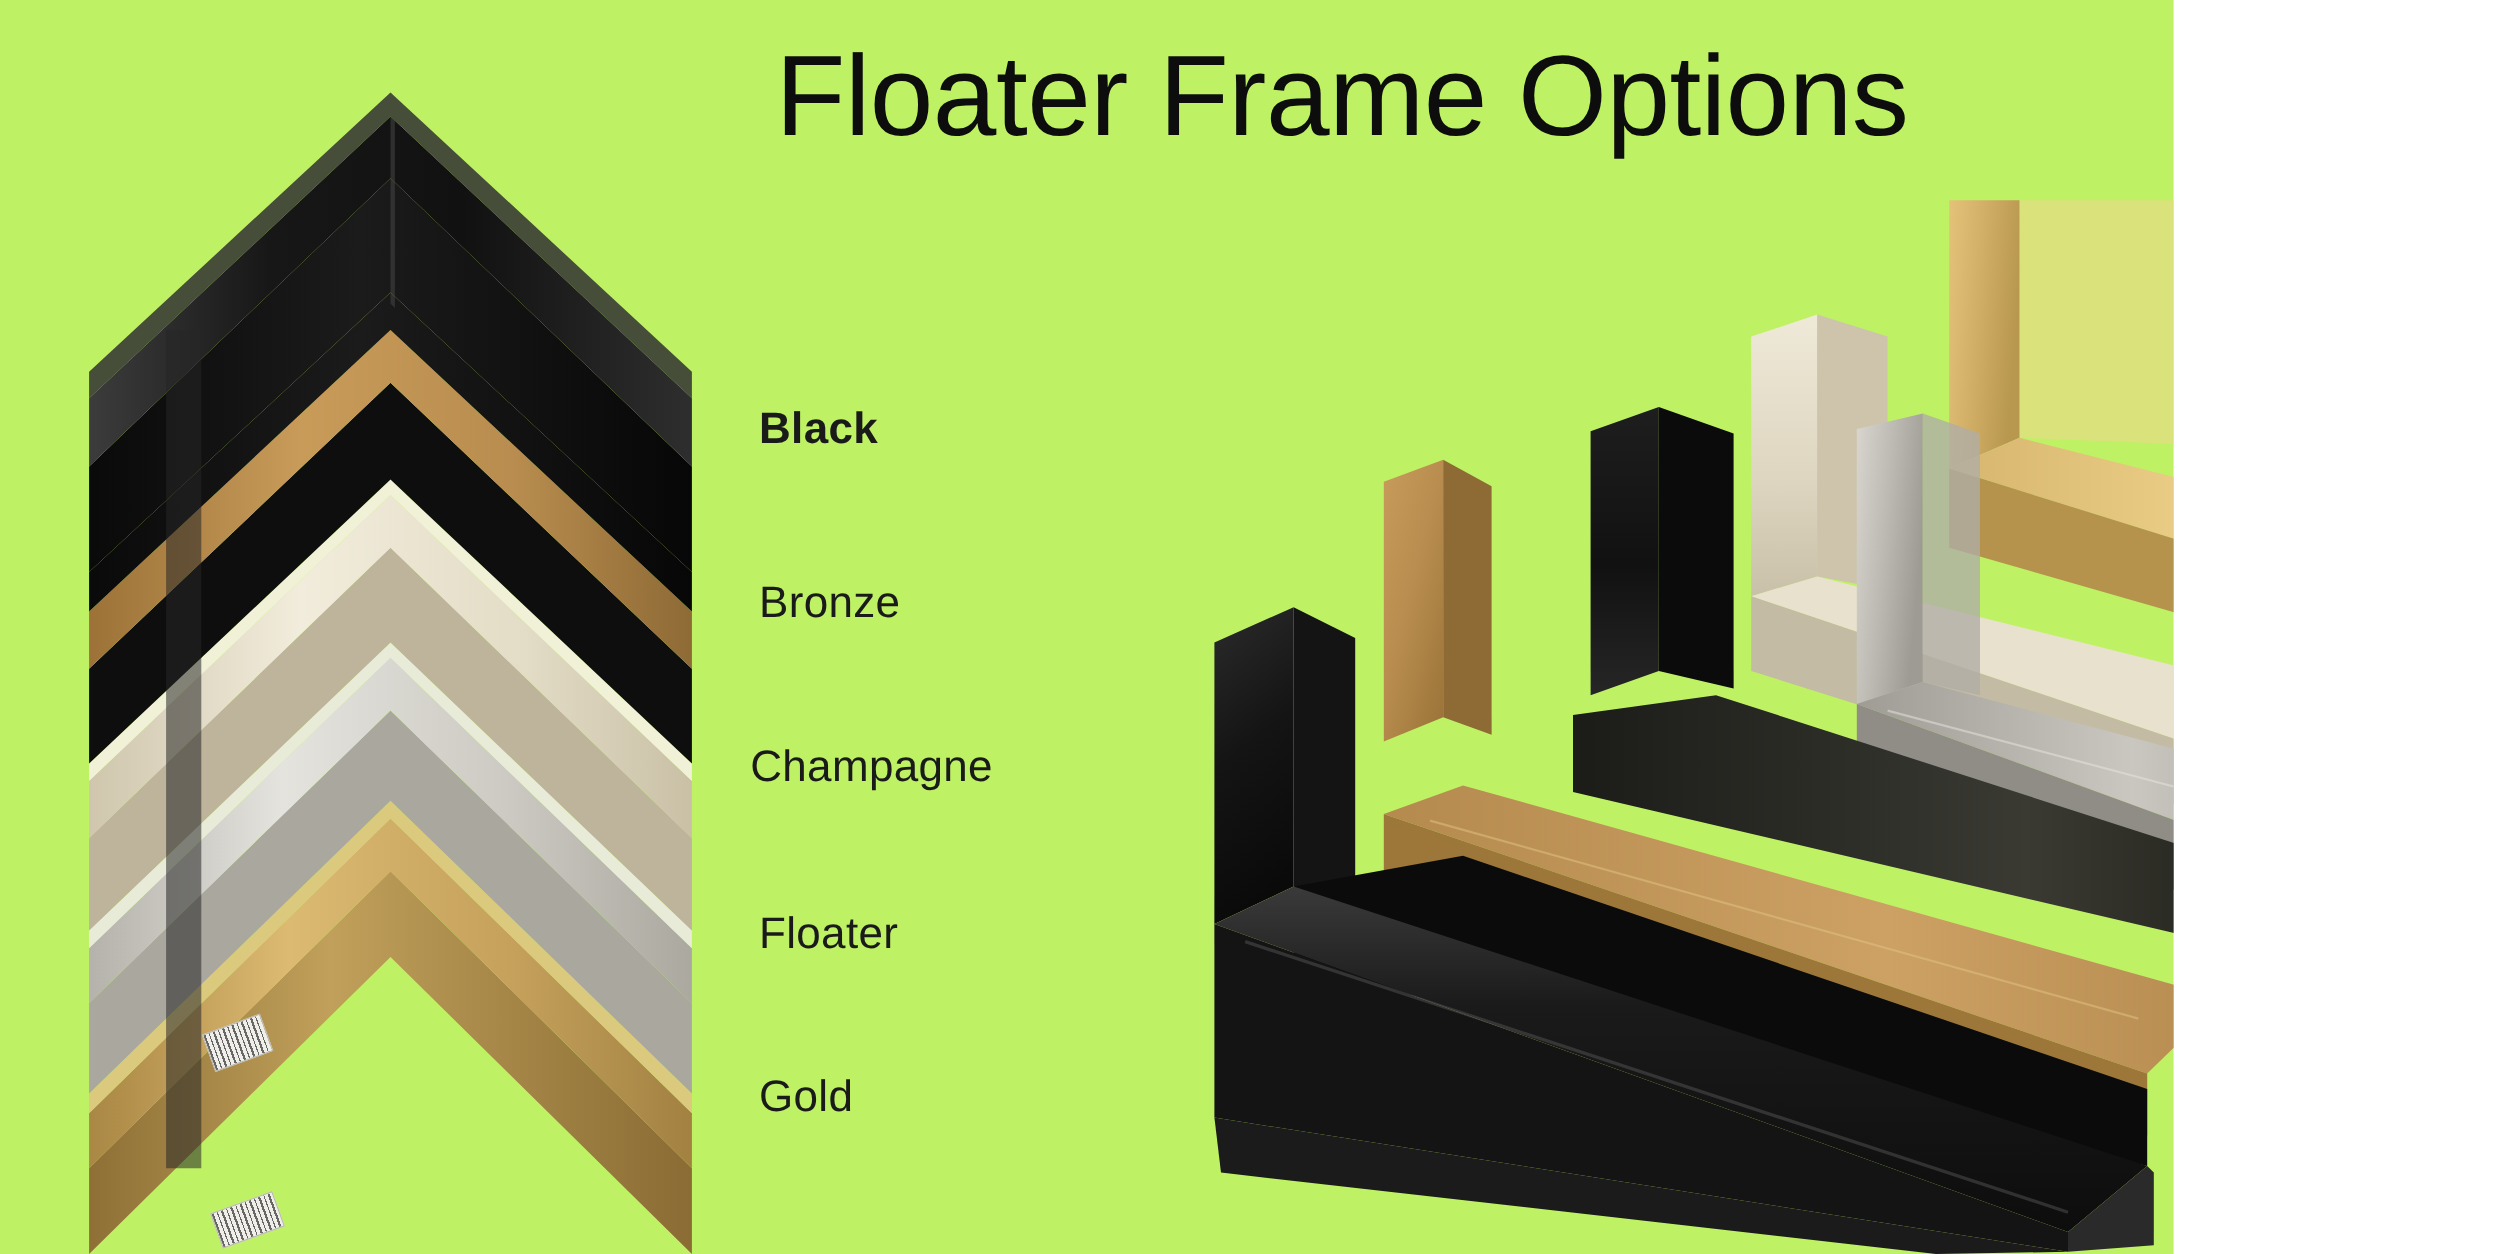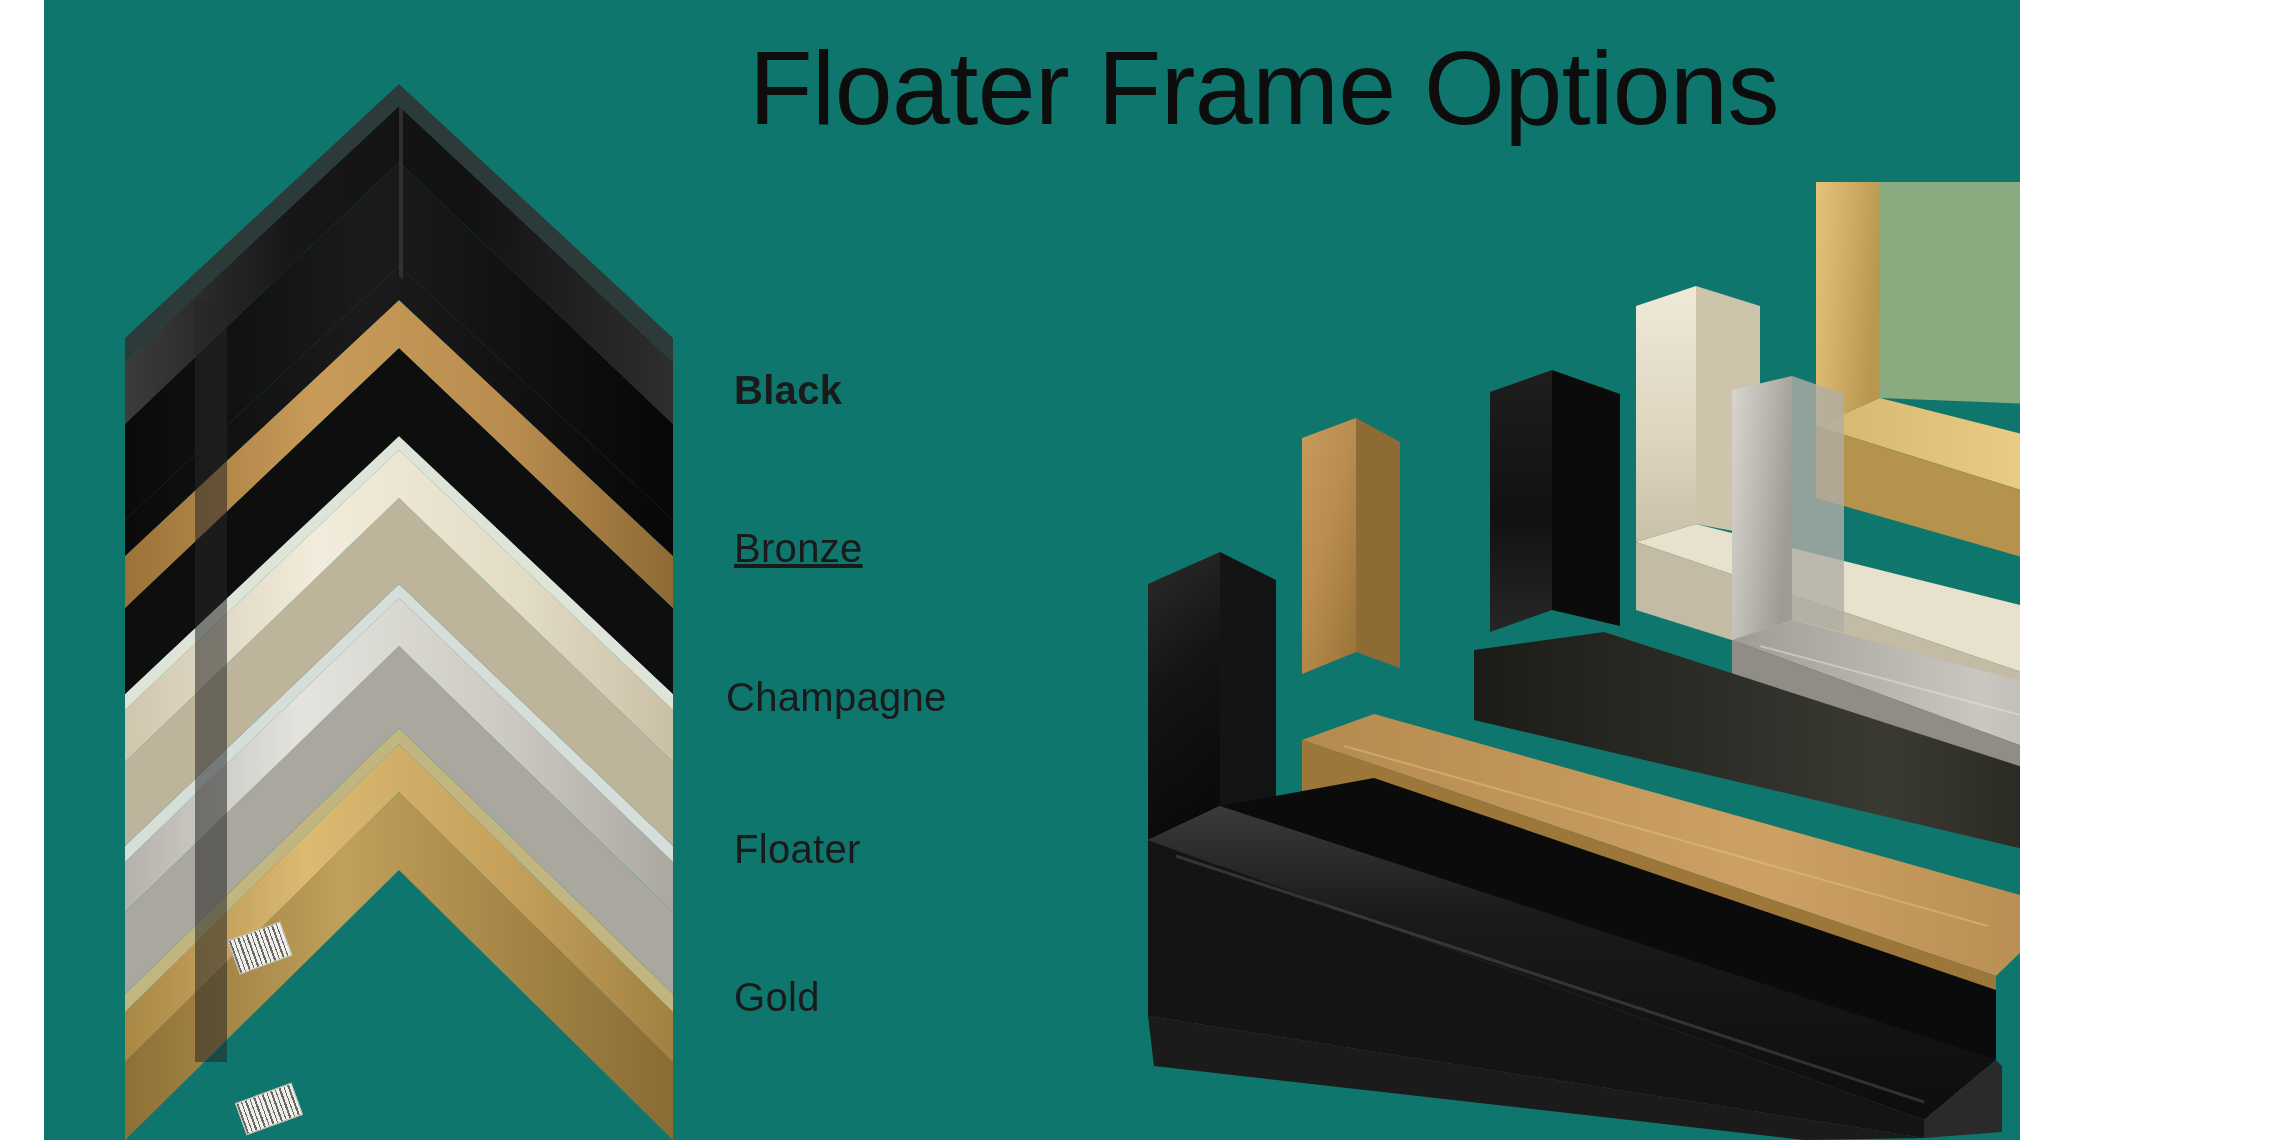--- a/index.html
+++ b/index.html
@@ -7,23 +7,22 @@
     padding: 0;
     background: #ffffff;
   }
   body {
     font-family: "Liberation Sans", sans-serif;
   }
   #stage {
     position: relative;
     width: 1976px;
     height: 1140px;
-    background: #0f766e;
+    background: #bef264;
     overflow: hidden;
-    margin-left: 44px;
   }
 
   
   #page-title {
     position: absolute;
     left: 0;
     top: 34px;
     width: 2280px;
     text-align: center;
     font-size: 104px;
@@ -49,21 +48,21 @@
   
   .swatch-label {
     position: absolute;
     font-size: 40px;
     font-weight: 400;
     color: #1a1a1a;
     white-space: nowrap;
     letter-spacing: 0.3px;
   }
   #label-black      { left: 690px; top: 368px; font-weight: bold; }
-  #label-bronze     { left: 690px; top: 526px; text-decoration: underline; }
+  #label-bronze     { left: 690px; top: 526px; }
   #label-champagne  { left: 682px; top: 675px; }
   #label-silver     { left: 690px; top: 827px; }
   #label-gold       { left: 690px; top: 975px; text-align: right; }
 
   
   #right-photo {
     position: absolute;
     left: 1000px;
     top: 180px;
     width: 1280px;

